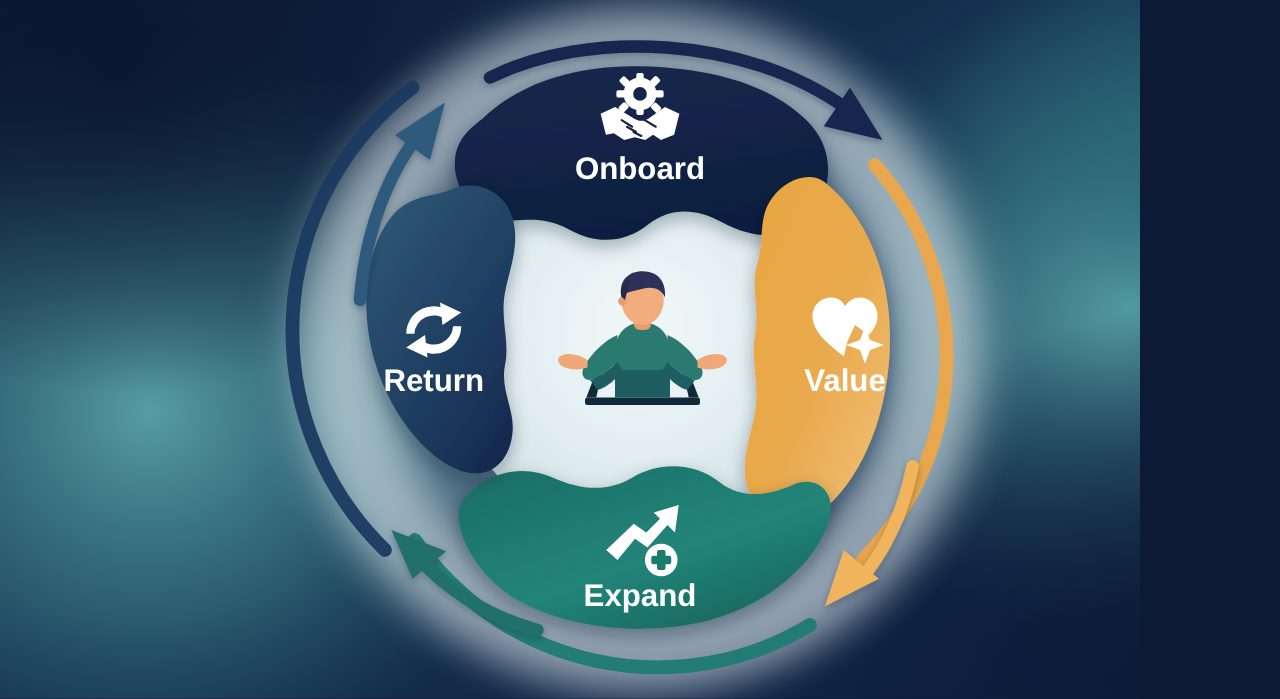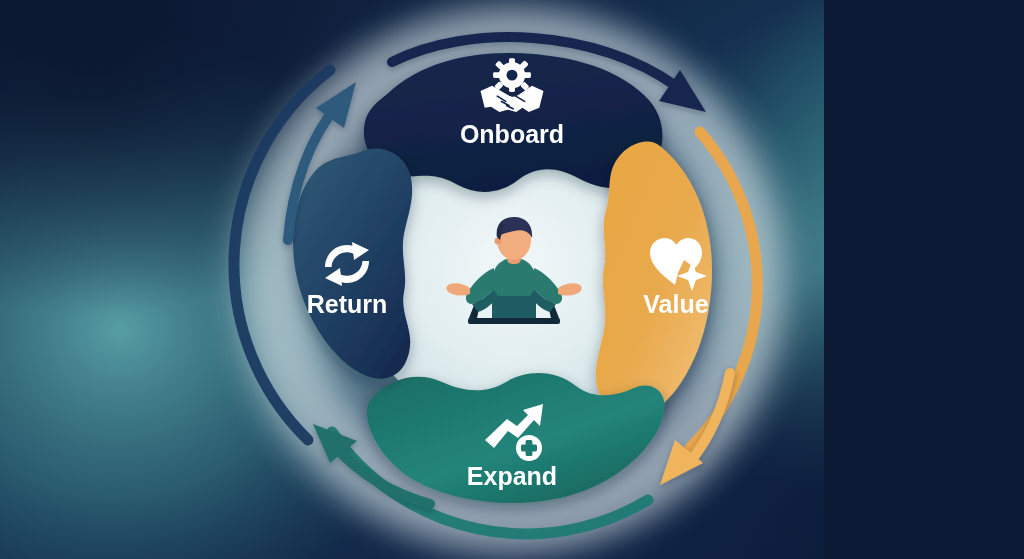--- a/index.html
+++ b/index.html
@@ -8,21 +8,21 @@
     background: #0d1a36;
   }
   body {
     width: 1024px;
     height: 559px;
     overflow: hidden;
     font-family: "Liberation Sans", sans-serif;
   }
   #stage {
     position: relative;
-    width: 824px;
+    width: 912px;
     height: 559px;
     overflow: hidden;
   }
   #bg-svg, #diagram-svg {
     position: absolute;
     top: 0;
     left: 0;
     width: 1024px;
     height: 559px;
   }

